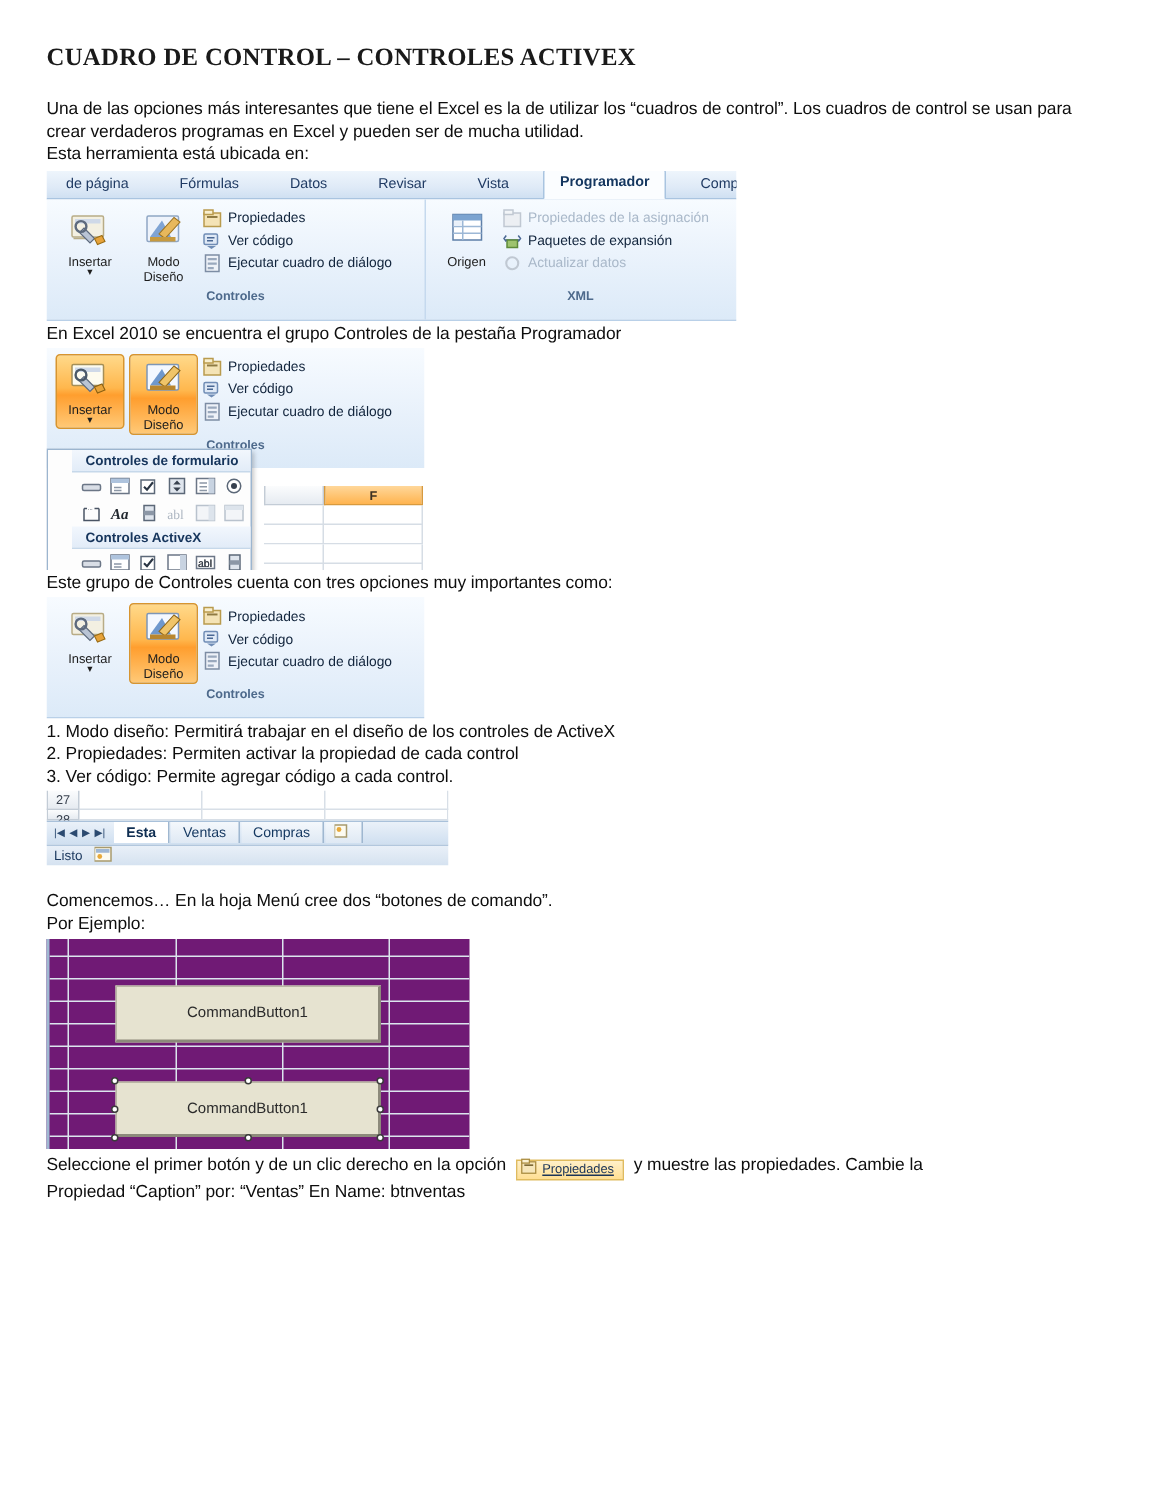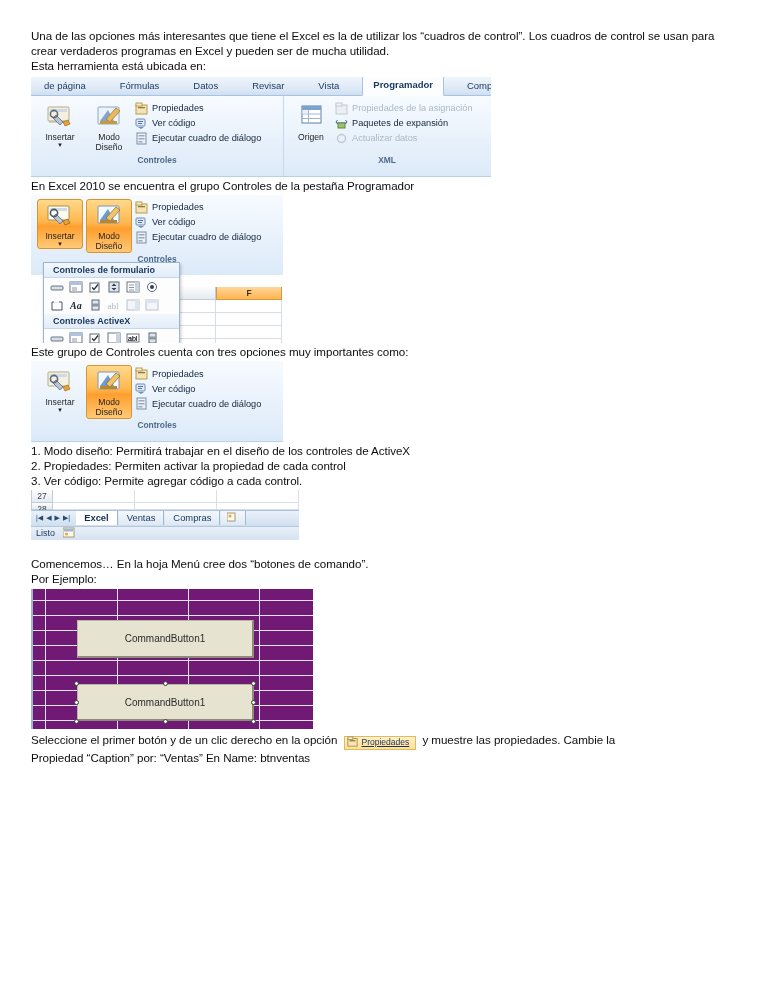--- a/index.html
+++ b/index.html
@@ -243,20 +243,21 @@
     vertical-align: -3px;
     margin: 0 3px;
   }
   .chip .lbl { font-size: 8.6px; color: #1b3458; text-decoration: underline; }
 </style>
 </head>
 <body>
 
 <div class="page">
 
+  <h1 class="doc-title">CUADRO DE CONTROL – CONTROLES ACTIVEX</h1>
 
   <p class="body-text">Una de las opciones más interesantes que tiene el Excel es la de utilizar los “cuadros de control”. Los cuadros de control se usan para crear verdaderos programas en Excel y pueden ser de mucha utilidad.</p>
   <p class="body-text">Esta herramienta está ubicada en:</p>
 
   <div class="shot" style="width:460px;margin-top:3px;">
 
     <div class="tabstrip">
       <div class="tab">de página</div>
       <div class="tab">Fórmulas</div>
       <div class="tab">Datos</div>
@@ -470,21 +471,21 @@
       <div class="gridrow">
           <div class="cell" style="width:40px;"></div>
           <div class="cell" style="width:66px;"></div>
         </div>
       <div class="gridrow">
           <div class="cell" style="width:40px;"></div>
           <div class="cell" style="width:66px;"></div>
         </div>
     </div>
 
-    <div class="gallery" style="left:12px;top:67px;">
+    <div class="gallery" style="left:0;top:67px;padding-left:16px;">
       <div class="gal-header">Controles de formulario</div>
       <div class="gal-row">
         <span class="gal-ic"><svg width="17" height="14" viewBox="0 0 17 14">
               <rect x="2" y="6" width="12" height="4" rx="1" fill="#d9dee6" stroke="#6b7686"></rect>
             </svg></span>
         <span class="gal-ic"><svg width="17" height="14" viewBox="0 0 17 14">
               <rect x="2" y="2" width="12" height="10" fill="#fff" stroke="#6b7686"></rect>
               <rect x="2" y="2" width="12" height="3" fill="#aec3dd"></rect>
               <path d="M4 8 h5 M4 10 h5" stroke="#8c97a6"></path>
             </svg></span>
@@ -651,21 +652,21 @@
       <div class="rowcell"></div>
       <div class="rowcell"></div>
     </div>
     <div class="tabbar">
       <div class="navbtns">
         <span>|◀</span>
         <span>◀</span>
         <span>▶</span>
         <span>▶|</span>
       </div>
-      <div class="sheettab active">Excel</div>
+      <div class="sheettab active">Esta</div>
       <div class="sheettab">Ventas</div>
       <div class="sheettab">Compras</div>
       <div class="sheettab" style="padding:1px 6px;">
         <svg width="12" height="10" viewBox="0 0 12 10">
             <rect x="0" y="1" width="8" height="8" fill="#fdfbf0" stroke="#a89a6d"></rect>
             <circle cx="3" cy="4" r="1.6" fill="#e8a93a"></circle>
           </svg>
       </div>
     </div>
     <div class="statusbar">

